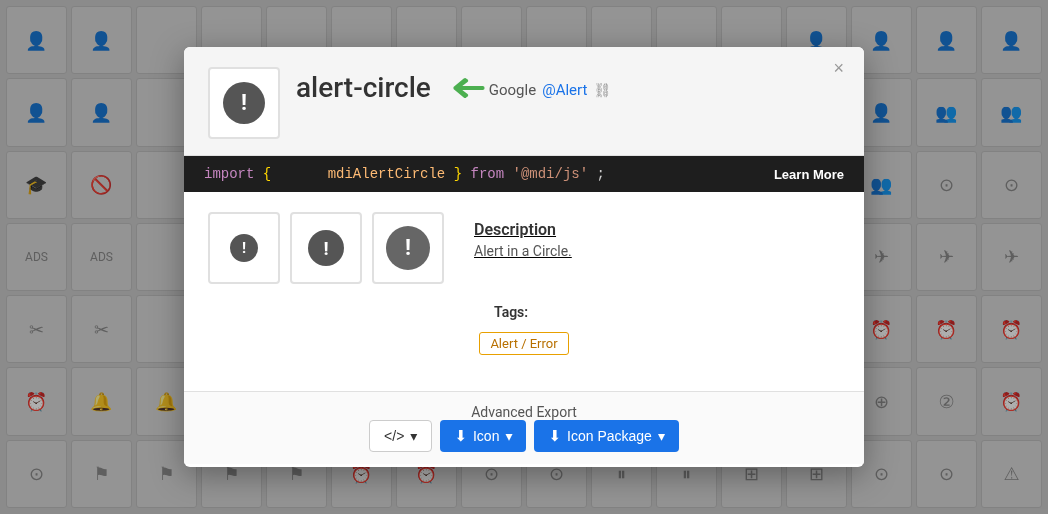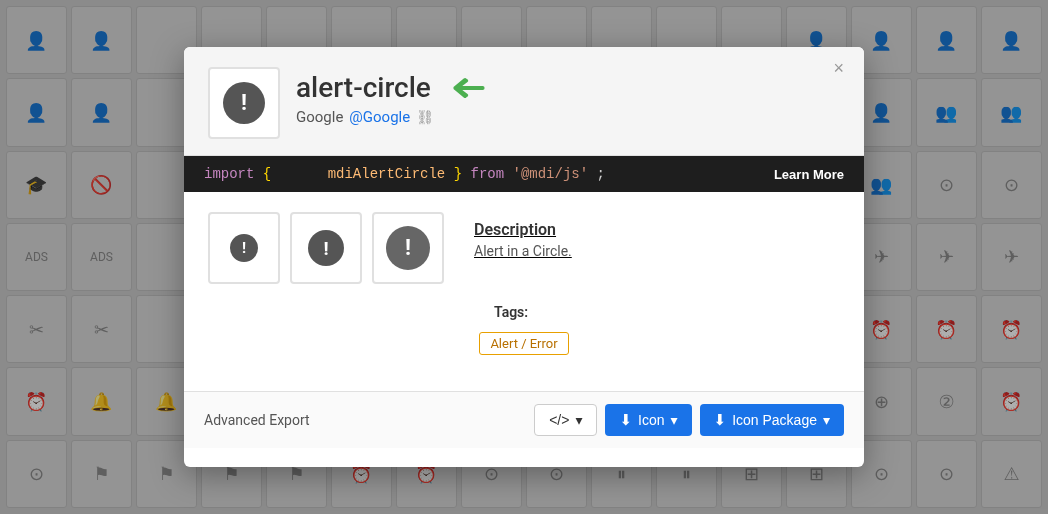--- a/index.html
+++ b/index.html
@@ -84,21 +84,21 @@
       display: flex;
       align-items: center;
       justify-content: center;
       color: #fff;
       font-weight: bold;
       font-size: 22px;
       line-height: 1;
     }
     .modal-title-area {
       display: flex;
-      flex-direction: column;
+      flex-direction: row;
       justify-content: center;
       padding-top: 4px;
     }
     .modal-title {
       font-size: 28px;
       font-weight: 500;
       color: #333;
       display: flex;
       align-items: center;
       gap: 10px;
@@ -233,25 +233,26 @@
       background: #fff;
     }
     .tag-chip.orange {
       border-color: #e8a000;
       color: #b87000;
     }
 
     
     .modal-footer {
       border-top: 1px solid #e0e0e0;
-      padding: 12px 20px;
+      padding: 12px 36px;
       display: flex;
       align-items: center;
       justify-content: space-between;
       background: #fafafa;
+      flex-direction: column;
     }
     .advanced-export-link {
       font-size: 14px;
       color: #555;
       cursor: pointer;
       text-decoration: none;
     }
 
     .footer-actions {
       display: flex;
@@ -440,21 +441,21 @@
           <span class="arrow-indicator">
             <svg viewBox="0 0 60 30" fill="none" xmlns="http://www.w3.org/2000/svg">
               <path d="M50 15 L20 15 M20 15 L32 6 M20 15 L32 24" stroke="#4caf50" stroke-width="4" stroke-linecap="round" stroke-linejoin="round" fill="none"></path>
 
               <path d="M52 15 L18 15 M18 15 L30 5 M18 15 L30 25" stroke="#4caf50" stroke-width="5" stroke-linecap="round" stroke-linejoin="round" fill="none"></path>
             </svg>
           </span>
         </div>
         <div class="modal-subtitle">
           <span>Google</span>
-          <a href="#">@Google</a>
+          <a href="#">@Alert</a>
           <span class="link-icon">⛓</span>
         </div>
       </div>
       <button class="close-btn">×</button>
     </div>
 
     <div class="code-bar">
       <div class="code-text">
         <span class="code-import">import</span>
         <span> </span>

